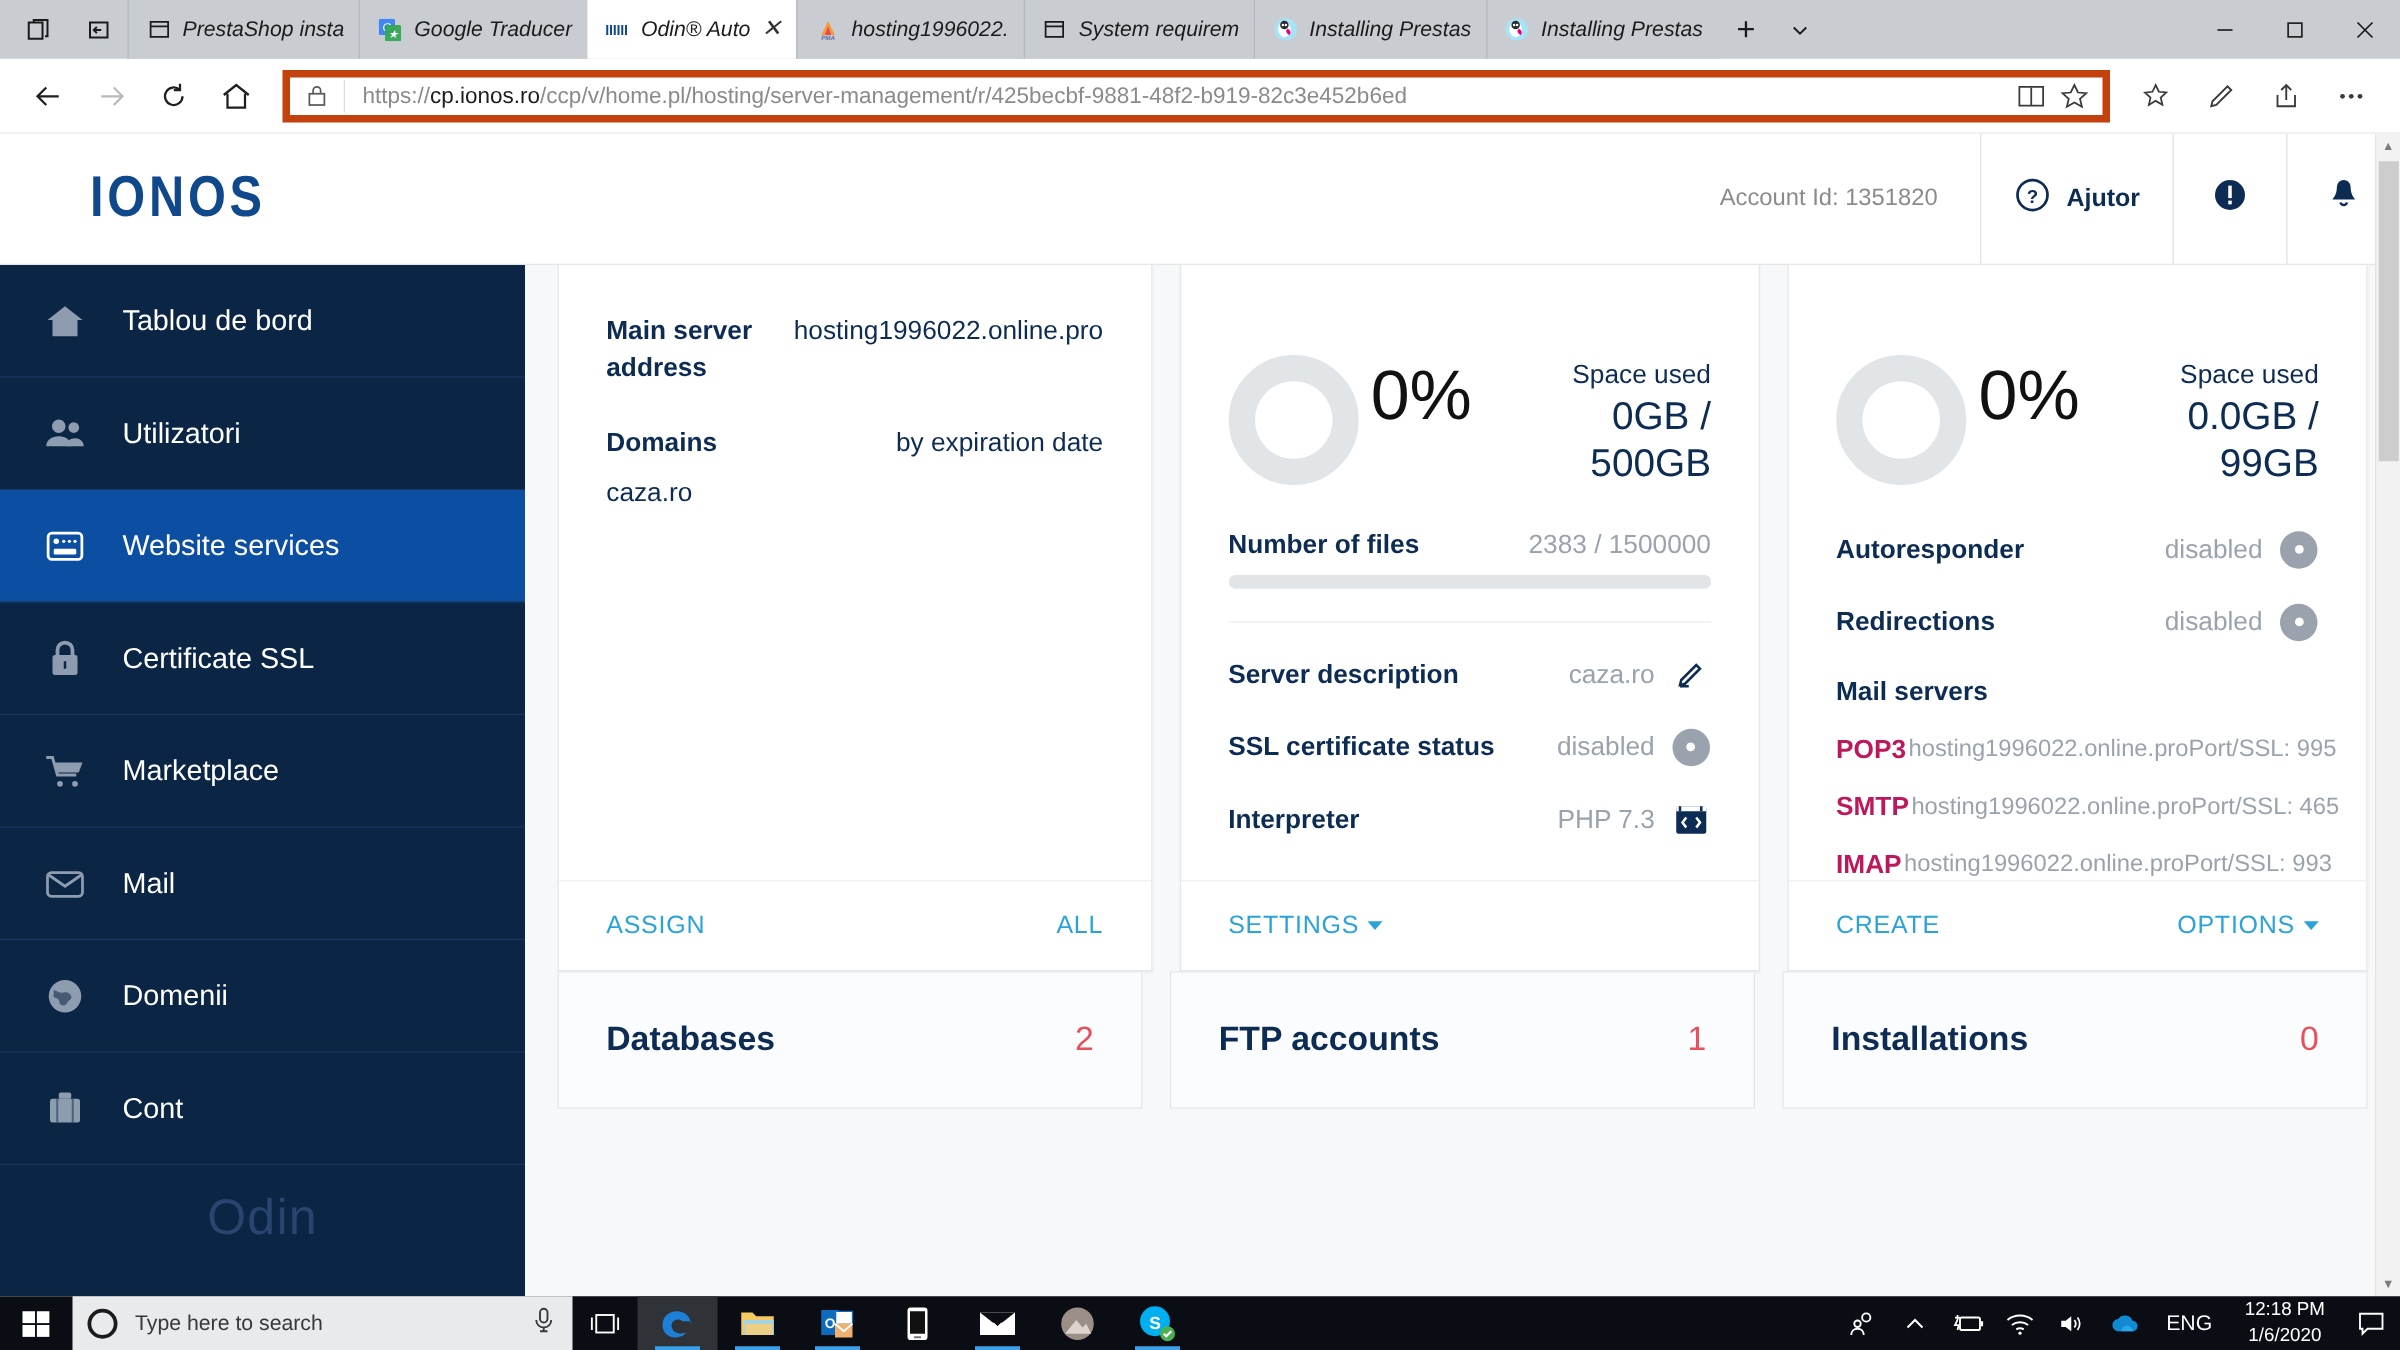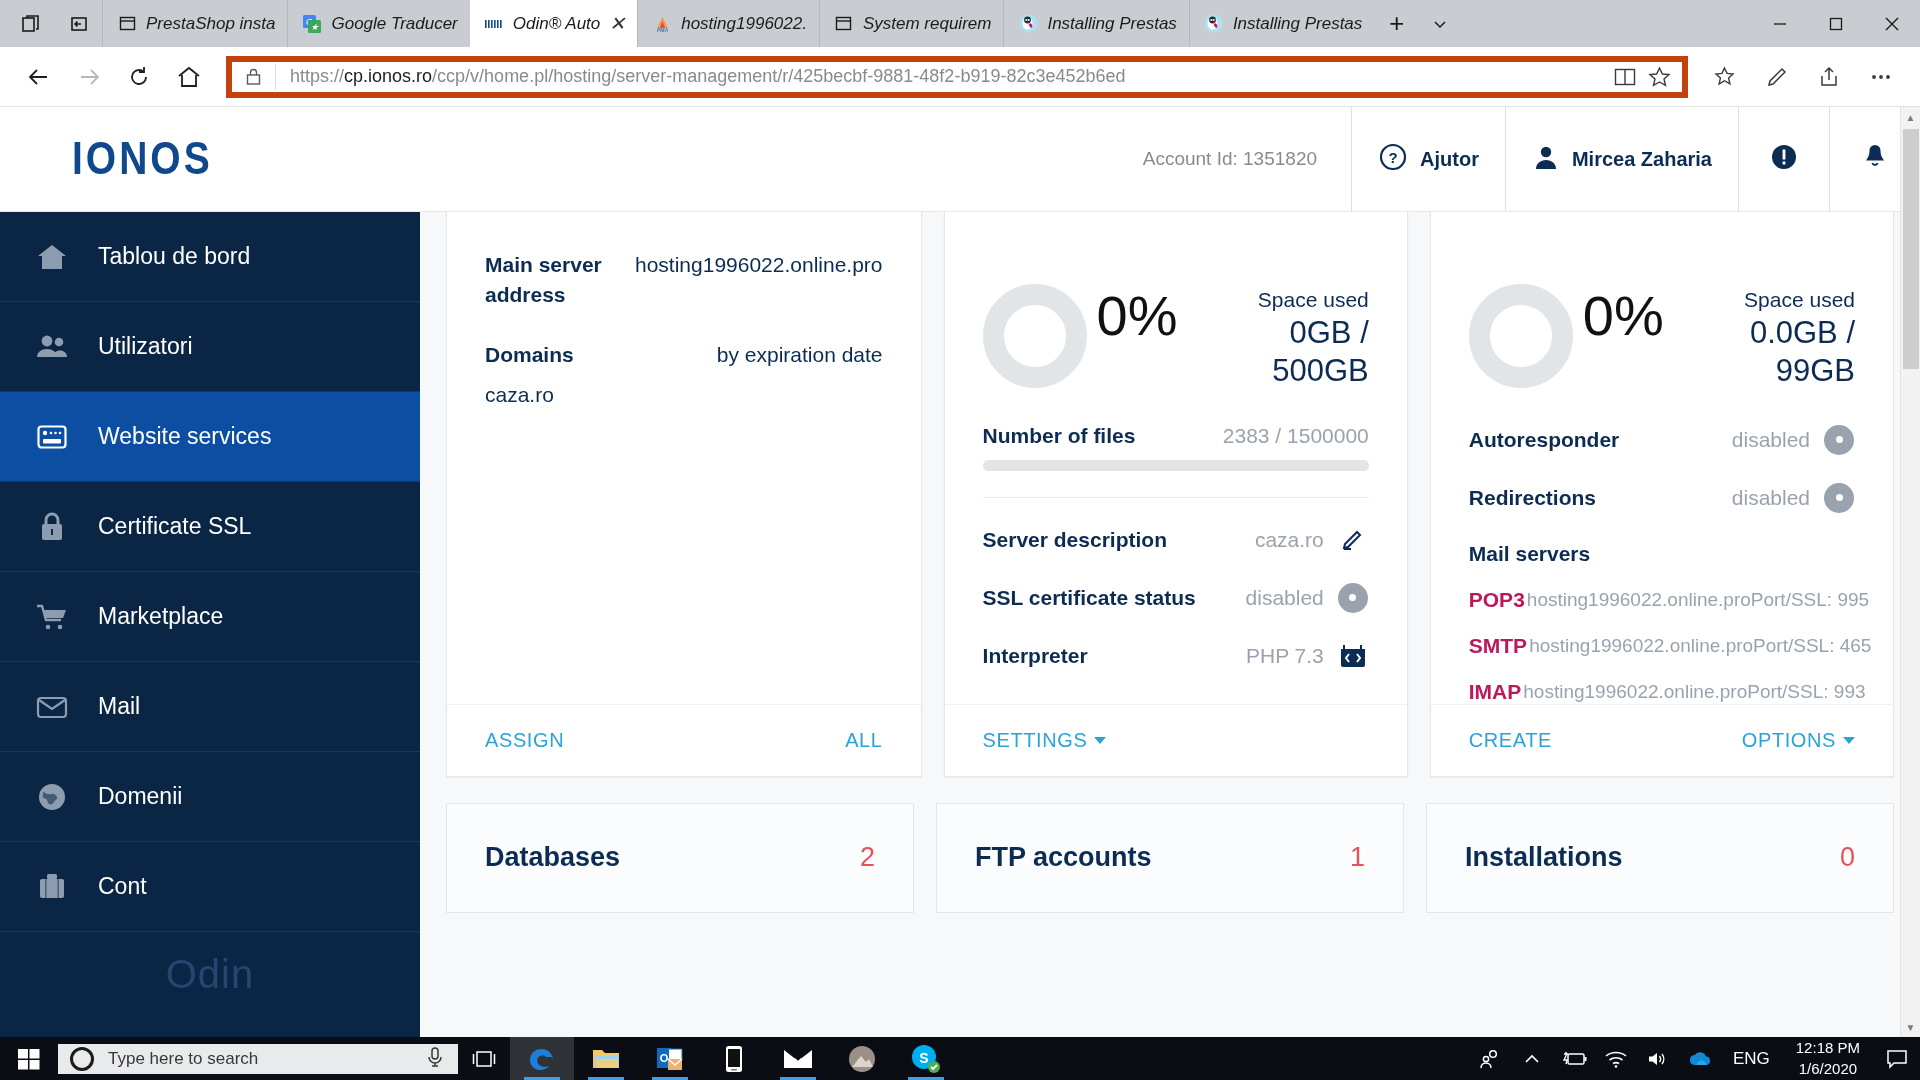--- a/index.html
+++ b/index.html
@@ -244,21 +244,21 @@
   .mail-row { display: flex; align-items: center; margin-top: 22px; }
   .mail-proto {
     font-weight: 700; color: #be185d; font-size: 21px; flex: 0 0 auto;
   }
   .mail-host {
     color: #9aa3ad; font-size: 19px; flex: 1 1 auto; padding-left: 2px;
   }
   .mail-port { color: #9aa3ad; font-size: 19px; text-align: right; flex: 0 0 auto; }
 
   
-  .cards-row2 { display: flex; gap: 22px; margin-top: 26px; }
+  .cards-row2 { display: flex; gap: 22px; }
   .card2 {
     flex: 1 1 0; background: #fbfcfd; border: 1px solid #e4e7ea;
     height: 110px; display: flex; align-items: center;
     justify-content: space-between; padding: 0 38px;
   }
   .card2-title { font-size: 27px; color: #0d2c54; font-weight: 700; }
   .card2-count { font-size: 27px; color: #e8505b; }
 
   
   .pg-scroll {
@@ -278,21 +278,21 @@
   
   .taskbar {
     position: absolute; left: 0; right: 0; bottom: 0; height: 43px;
     background: #0a0e14; display: flex; align-items: center;
   }
   .start-btn {
     width: 58px; height: 43px; display: flex; align-items: center;
     justify-content: center;
   }
   .tb-search {
-    width: 400px; height: 30px; background: #e8eaec;
+    width: 400px; height: 43px; background: #e8eaec;
     display: flex; align-items: center; gap: 14px; padding: 0 12px;
   }
   .tb-search .cortana {
     width: 24px; height: 24px; border-radius: 50%;
     border: 3px solid #1b1b1b; flex: 0 0 24px;
   }
   .tb-search .ph { flex: 1 1 auto; font-size: 17px; color: #383838; }
   .tb-icon {
     width: 52px; height: 43px; display: flex; align-items: center;
     justify-content: center; position: relative;
@@ -532,29 +532,20 @@
       <div class="header-spacer"></div>
       <div class="header-cell plain">Account Id: 1351820</div>
       <div class="header-cell">
         <span>
           <svg width="30" height="30" viewBox="0 0 30 30">
               <circle cx="15" cy="15" r="12" fill="none" stroke="#0d2c54" stroke-width="2.2"></circle>
               <text x="15" y="21" font-size="15" fill="#0d2c54" text-anchor="middle" font-family="Liberation Sans" font-weight="bold">?</text>
             </svg>
         </span>
         <span>Ajutor</span>
-      </div>
-      <div class="header-cell">
-        <span>
-          <svg width="28" height="28" viewBox="0 0 28 28">
-              <circle cx="14" cy="9" r="5.2" fill="#0d2c54"></circle>
-              <path d="M4 26c0-5.5 4.5-9 10-9s10 3.5 10 9z" fill="#0d2c54"></path>
-            </svg>
-        </span>
-        <span>Mircea Zaharia</span>
       </div>
       <div class="header-cell icononly">
         <span>
           <svg width="30" height="30" viewBox="0 0 30 30">
               <circle cx="15" cy="15" r="12" fill="#0d2c54"></circle>
               <rect x="13.6" y="7.5" width="2.8" height="10" fill="#fff"></rect>
               <rect x="13.6" y="19.5" width="2.8" height="3" fill="#fff"></rect>
             </svg>
         </span>
       </div>

